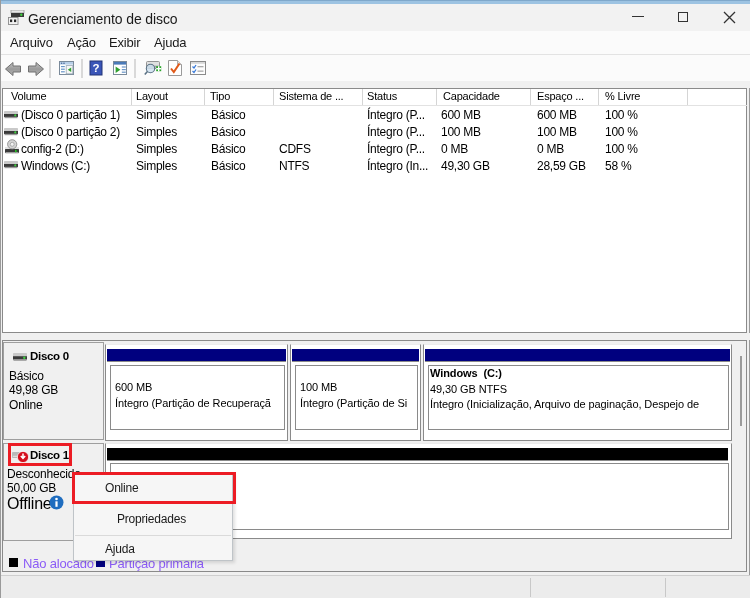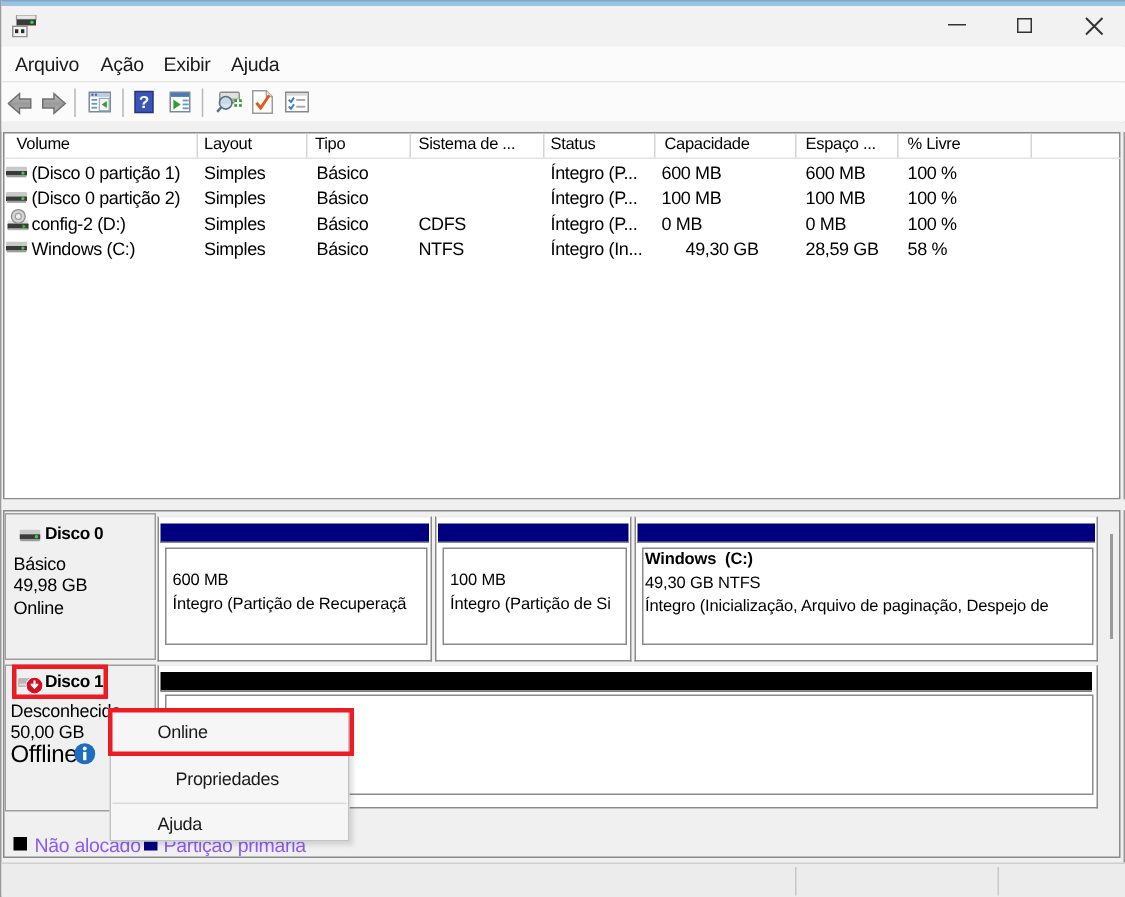--- a/index.html
+++ b/index.html
@@ -38,20 +38,21 @@
   <div class="abs" style="left:7px;top:10px;">
     <svg width="17" height="15" viewBox="0 0 17 15">
       <rect x="3" y="0" width="13" height="3" fill="#e8e8e8" stroke="#9a9a9a" stroke-width="0.8"></rect>
       <rect x="3" y="3" width="13" height="4" fill="#3a3a3a"></rect>
       <circle cx="13.3" cy="4.8" r="1.2" fill="#3ecf3e"></circle>
       <rect x="0.5" y="7.5" width="9.5" height="7" fill="#f2f2f2" stroke="#8a8a8a" stroke-width="0.9"></rect>
       <rect x="2" y="9.5" width="2.2" height="2.6" fill="#2a2a2a"></rect>
       <rect x="6" y="9.5" width="2.2" height="2.6" fill="#2a2a2a"></rect>
     </svg>
   </div>
+  <div class="abs titletext">Gerenciamento de disco</div>
 
   <div class="abs" style="left:631px;top:16px;width:12px;height:1.4px;background:#333;"></div>
   <div class="abs" style="left:677px;top:12px;width:10px;height:10px;border:1.4px solid #333;box-sizing:border-box;"></div>
   <div class="abs" style="left:722px;top:11px;">
     <svg width="13" height="13" viewBox="0 0 13 13">
       <path d="M1 1 L12 12 M12 1 L1 12" stroke="#333" stroke-width="1.3"></path>
     </svg>
   </div>
 
   <div class="abs menubar"></div>
@@ -214,21 +215,21 @@
   <div class="abs cell" style="left:366px;top:142px;">Íntegro (P...</div>
   <div class="abs cell" style="left:440px;top:142px;">0 MB</div>
   <div class="abs cell" style="left:536px;top:142px;">0 MB</div>
   <div class="abs cell" style="left:604px;top:142px;">100 %</div>
 
   <div class="abs cell" style="left:20px;top:159px;">Windows (C:)</div>
   <div class="abs cell" style="left:135px;top:159px;">Simples</div>
   <div class="abs cell" style="left:210px;top:159px;">Básico</div>
   <div class="abs cell" style="left:278px;top:159px;">NTFS</div>
   <div class="abs cell" style="left:366px;top:159px;">Íntegro (In...</div>
-  <div class="abs cell" style="left:456px;top:159px;">49,30 GB</div>
+  <div class="abs cell" style="left:440px;top:159px;">49,30 GB</div>
   <div class="abs cell" style="left:536px;top:159px;">28,59 GB</div>
   <div class="abs cell" style="left:604px;top:159px;">58 %</div>
 
   <div class="abs" style="left:0px;top:333px;width:750px;height:7px;background:#f0f0f0;"></div>
 
   <div class="abs paneBot"></div>
 
   <div class="abs label0"></div>
   <div class="abs" style="left:12px;top:353px;">
       <svg width="14" height="9" viewBox="0 0 14 9">

